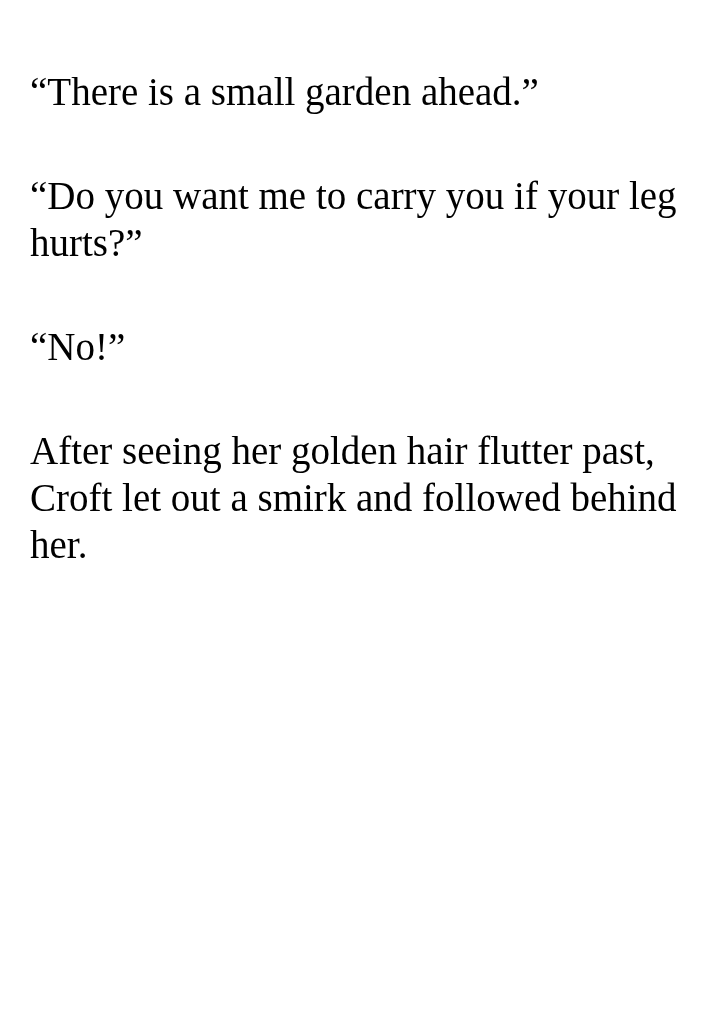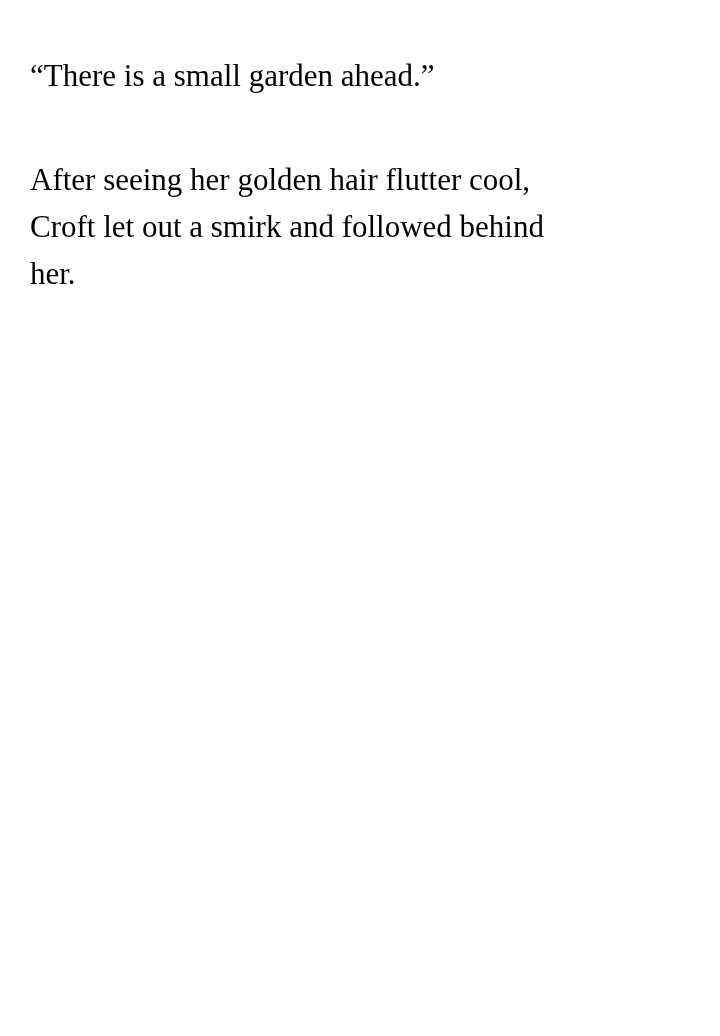--- a/index.html
+++ b/index.html
@@ -15,33 +15,36 @@
     font-family: "Liberation Serif", "DejaVu Serif", serif;
   }
   .page {
     box-sizing: border-box;
     width: 720px;
     height: 1036px;
     padding: 52px 15px 0 30px;
     overflow: hidden;
   }
   .paragraph {
-    margin: 0 0 57px 0;
-    font-size: 31px;
+    margin: 16px 0 57px 0;
+    font-size: 39px;
     line-height: 47px;
     font-weight: normal;
     color: #000000;
     white-space: pre-line;       
     text-align: left;
     letter-spacing: 0;
   }
 </style>
 </head>
 <body style="background: rgb(255, 255, 255);">
 
 <main class="page">
   <div style="color: rgb(0, 0, 0);">
       <p class="paragraph">“There is a small garden ahead.”</p>
-      <p class="paragraph">After seeing her golden hair flutter cool,
+      <p class="paragraph">“Do you want me to carry you if your leg
+hurts?”</p>
+      <p class="paragraph">“No!”</p>
+      <p class="paragraph">After seeing her golden hair flutter past,
 Croft let out a smirk and followed behind
 her.</p>
     </div>
 </main>
 
 </body></html>

